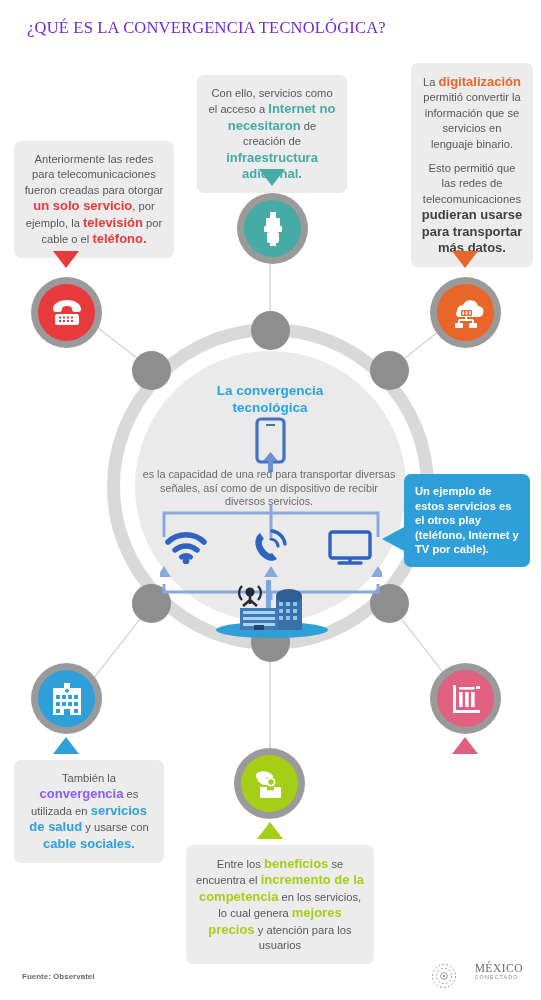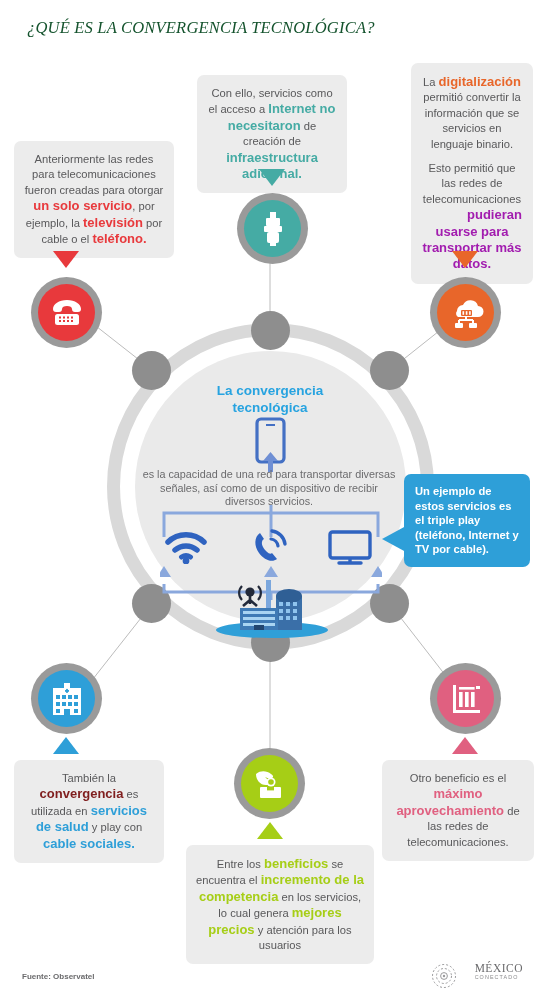--- a/index.html
+++ b/index.html
@@ -10,21 +10,21 @@
     position: relative;
     overflow: hidden;
   }
   #stage { position: absolute; inset: 0; }
 
   
   .title {
     position: absolute; left: 27px; top: 18px;
     font-family: "Liberation Serif", serif;
     font-size: 16.5px; letter-spacing: .2px;
-    color: #14532d; white-space: nowrap; font-style: italic;
+    color: #6d28d9; white-space: nowrap;
   }
 
   
   .box {
     position: absolute;
     background: #ececec;
     border-radius: 7px;
     text-align: center;
     color: #58585a;
     font-size: 11.2px;
@@ -214,21 +214,21 @@
     <rect x="38" y="45" width="10" height="5" fill="#22456f"></rect>
     <g fill="#22293a">
       <circle cx="34" cy="12" r="4.6"></circle>
       <path d="M34 16 L34 24 M34 20 L27 26 M34 20 L41 26" stroke="#22293a" stroke-width="2.6" fill="none"></path>
       <path d="M26 6 A10 10 0 0 0 26 20" stroke="#22293a" stroke-width="2.2" fill="none"></path>
       <path d="M42 6 A10 10 0 0 1 42 20" stroke="#22293a" stroke-width="2.2" fill="none"></path>
     </g>
   </svg>
 
   <div class="bluetail"></div>
-  <div class="bluebox">Un ejemplo de estos servicios es el triple play (teléfono, Internet y TV por cable).</div>
+  <div class="bluebox">Un ejemplo de estos servicios es el otros play (teléfono, Internet y TV por cable).</div>
 
   <div class="box" style="left:14px;top:141px;width:160px;">
     <span><span>Anteriormente las redes para telecomunicaciones fueron creadas para otorgar </span><span style="font-weight: bold; color: rgb(232, 57, 60); font-size: 13px;">un solo servicio</span><span>, por ejemplo, la </span><span style="font-weight: bold; color: rgb(232, 57, 60); font-size: 13px;">televisión</span><span> por cable o el </span><span style="font-weight: bold; color: rgb(232, 57, 60); font-size: 13px;">teléfono.</span></span>
   </div>
   <div class="arrow down" style="left:53px;top:251px;border-top-color:#e8393c;"></div>
 
   <div class="iconcirc" style="left:31px;top:277px;">
     <div class="disc" style="background:#e8393c;">
       <svg width="34" height="28" viewBox="0 0 34 28">
         <path d="M17 1 C9 1 3 5 3 10 C3 12 4 13 6 13 L9 13 C11 13 12 12 12 10 C12 8 14 7 17 7 C20 7 22 8 22 10 C22 12 23 13 25 13 L28 13 C30 13 31 12 31 10 C31 5 25 1 17 1 Z" fill="#ffffff"></path>
@@ -260,21 +260,21 @@
         <rect x="1" y="14" width="18" height="6" rx="1" fill="#ffffff"></rect>
         <rect x="4" y="20" width="12" height="11" rx="2" fill="#ffffff"></rect>
         <rect x="7" y="31" width="6" height="3" fill="#ffffff"></rect>
       </svg>
     </div>
   </div>
 
   <div class="box" style="left:411px;top:63px;width:122px;">
     <span><span>La </span><span style="font-weight: bold; color: rgb(232, 102, 42); font-size: 13px;">digitalización</span><span> permitió convertir la información que se servicios en lenguaje binario.</span></span>
     <div style="height:9px;"></div>
-    <span><span>Esto permitió que las redes de telecomunicaciones </span><span style="font-weight: bold; color: #a21caf; font-size: 13px; margin-left: 45px;">pudieran usarse para transportar más datos.</span></span>
+    <span><span>Esto permitió que las redes de telecomunicaciones </span><span style="font-weight: bold; color: #404040; font-size: 13px;">pudieran usarse para transportar más datos.</span></span>
   </div>
   <div class="arrow down" style="left:452px;top:251px;border-top-color:#e8662a;"></div>
 
   <div class="iconcirc" style="left:430px;top:277px;">
     <div class="disc" style="background:#e8662a;">
       <svg width="36" height="30" viewBox="0 0 36 30">
         <path d="M9 13 A6 6 0 0 1 15 7 A8 8 0 0 1 30 8 A5.5 5.5 0 0 1 30 19 L10 19 A4 4 0 0 1 9 13 Z" fill="#ffffff"></path>
         <rect x="13" y="12" width="11" height="6" rx="1" fill="#e8662a"></rect>
         <g fill="#ffffff">
           <rect x="14.5" y="13.2" width="1.6" height="3.6"></rect>
@@ -310,21 +310,21 @@
             <rect x="22" y="19" width="4" height="4"></rect>
           <rect x="4" y="26" width="4" height="4"></rect>
             <rect x="22" y="26" width="4" height="4"></rect>
           <rect x="12" y="26" width="6" height="6"></rect>
         </g>
       </svg>
     </div>
   </div>
   <div class="arrow up" style="left:53px;top:737px;border-bottom-color:#2e9fd8;"></div>
   <div class="box" style="left:14px;top:760px;width:150px;">
-    <span><span>También la </span><span style="font-weight: bold; color: #7f1d1d; font-size: 13px;">convergencia</span><span> es utilizada en </span><span style="font-weight: bold; color: rgb(46, 159, 216); font-size: 13px;">servicios de salud</span><span> y play con </span><span style="font-weight: bold; color: rgb(46, 159, 216); font-size: 13px;">cable sociales.</span></span>
+    <span><span>También la </span><span style="font-weight: bold; color: #8b5cf6; font-size: 13px;">convergencia</span><span> es utilizada en </span><span style="font-weight: bold; color: rgb(46, 159, 216); font-size: 13px;">servicios de salud</span><span> y usarse con </span><span style="font-weight: bold; color: rgb(46, 159, 216); font-size: 13px;">cable sociales.</span></span>
   </div>
 
   <div class="iconcirc" style="left:234px;top:748px;">
     <div class="disc" style="background:#a6ce16;">
       <svg width="32" height="32" viewBox="0 0 32 32">
         <path d="M2 6 C7 2 13 3 17 6 C19 7 20 9 18 10 C16 11 13 10 11 9 C14 12 16 13 18 13 L20 13 L20 17 L12 17 C6 17 2 12 2 6 Z" fill="#ffffff"></path>
         <circle cx="17" cy="14" r="4.5" fill="#ffffff"></circle>
         <circle cx="17" cy="14" r="2.8" fill="#a6ce16"></circle>
         <rect x="6" y="19" width="21" height="11" rx="1" fill="#ffffff"></rect>
         <rect x="13" y="19" width="7" height="3.4" fill="#a6ce16"></rect>
@@ -342,23 +342,20 @@
         <path d="M2 1 L5 1 L5 26 L29 26 L29 29 L2 29 Z" fill="#ffffff"></path>
         <rect x="8" y="8" width="3.6" height="15" fill="#ffffff"></rect>
         <rect x="14" y="8" width="3.6" height="15" fill="#ffffff"></rect>
         <rect x="20" y="8" width="3.6" height="15" fill="#ffffff"></rect>
         <rect x="8" y="3" width="15.6" height="2.6" fill="#ffffff"></rect>
         <rect x="25" y="2" width="4" height="3" fill="#ffffff"></rect>
       </svg>
     </div>
   </div>
   <div class="arrow up" style="left:452px;top:737px;border-bottom-color:#e06080;"></div>
-  <div class="box" style="left:382px;top:760px;width:152px;">
-    <span><span>Otro beneficio es el </span><span style="font-weight: bold; color: rgb(224, 96, 128); font-size: 13px;">máximo aprovechamiento</span><span> de las redes de telecomunicaciones.</span></span>
-  </div>
 
   <div class="footer-src">Fuente: Observatel</div>
   <div class="footer-logo">
     <svg width="26" height="26" viewBox="0 0 26 26">
       <circle cx="13" cy="13" r="11.5" fill="none" stroke="#9a9a9c" stroke-width="1" stroke-dasharray="2 2"></circle>
       <circle cx="13" cy="13" r="7.5" fill="none" stroke="#9a9a9c" stroke-width="1" stroke-dasharray="2 2"></circle>
       <circle cx="13" cy="13" r="3.4" fill="none" stroke="#9a9a9c" stroke-width="1"></circle>
       <circle cx="13" cy="13" r="1.2" fill="#9a9a9c"></circle>
     </svg>
     <div>

